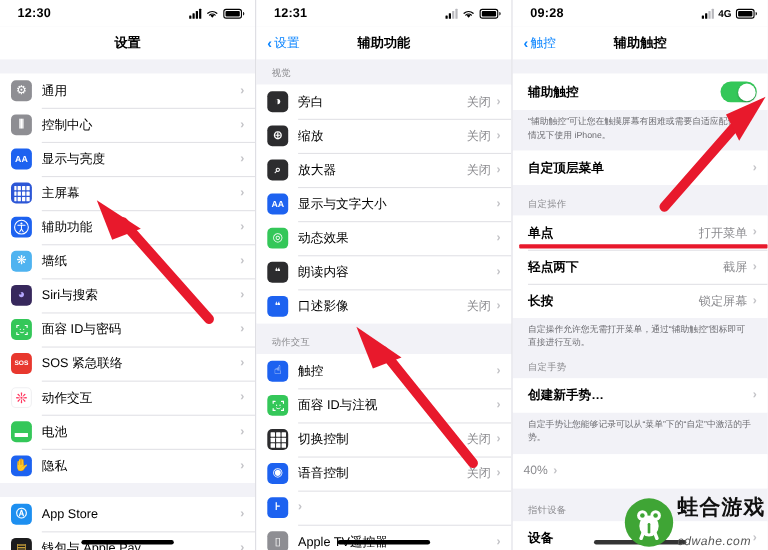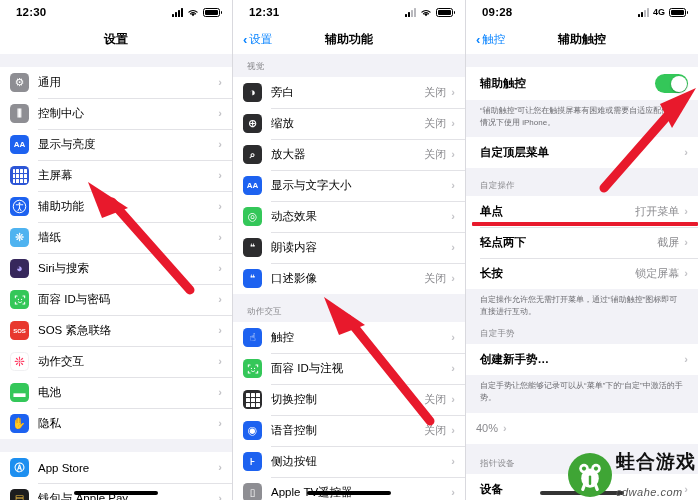--- a/index.html
+++ b/index.html
@@ -381,21 +381,20 @@
               <span class="g">◉</span>
             </div>
           <div class="label">语音控制</div>
           <div class="val">关闭</div>
           <div class="chevR">›</div>
         </div>
         <div class="row">
           <div class="ico" style="background:#1d62f0">
               <span class="g" style="font-size:10px">⊦</span>
             </div>
-          <div class="label">侧边按钮</div>
           <div class="chevR">›</div>
         </div>
         <div class="row">
           <div class="ico" style="background:#8e8e93">
               <span class="g" style="font-size:10px">▯</span>
             </div>
           <div class="label">Apple TV遥控器</div>
           <div class="chevR">›</div>
         </div>
 

